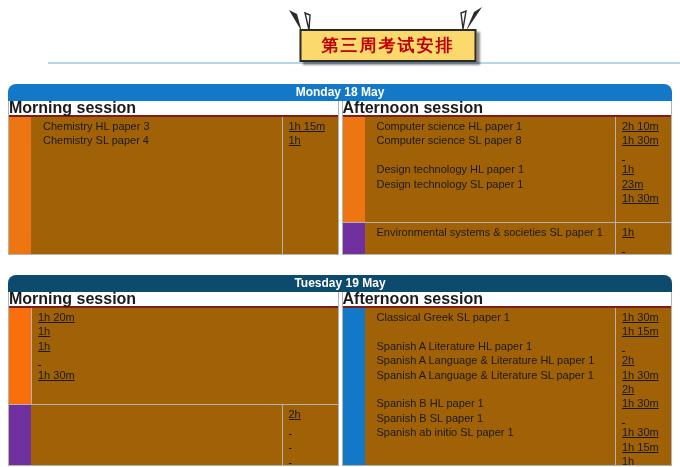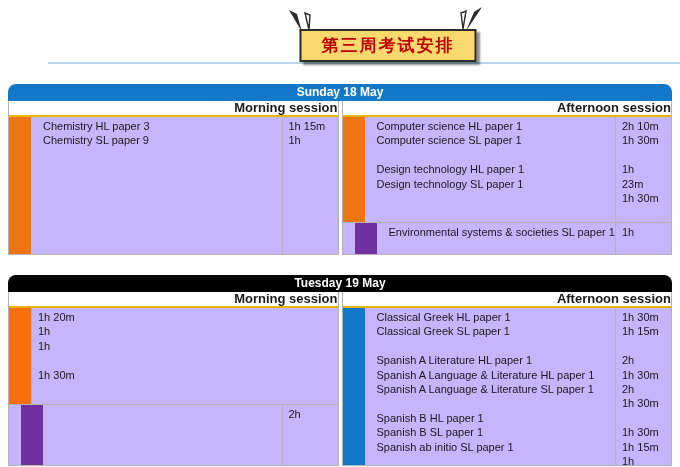--- a/index.html
+++ b/index.html
@@ -16,32 +16,32 @@
   #mark-left{left:238px;top:4px;}
   #mark-right{right:243px;top:2px;}
 
   
   #days{position:absolute;left:8px;top:84px;width:664px;}
   .day{margin-bottom:20px;}
   .day-header{height:17px;line-height:17px;text-align:center;color:#ffffff;
     font-weight:bold;font-size:12px;border-radius:8px 8px 0 0;}
   .sessions{display:flex;gap:3px;}
   .session{flex:1 1 0;display:flex;flex-direction:column;border:1px solid #b3b3b3;border-top:none;box-sizing:border-box;min-width:0;}
-  .session-header{height:14px;line-height:14px;text-align:right;font-weight:bold;
-    font-size:13px;background:#ffffff;border-bottom:2px solid #eab308;}
-  .session-body{display:flex;flex-direction:column;overflow:hidden;background:#c4b5fd;}
+  .session-header{height:14px;line-height:14px;text-align:left;font-weight:bold;
+    font-size:16px;background:#ffffff;border-bottom:2px solid #7f1d1d;}
+  .session-body{display:flex;flex-direction:column;overflow:hidden;background:#a16207;}
   .day:nth-of-type(1) .session-body{height:137px;}
   .day:nth-of-type(2) .session-body{height:157px;}
   .group{display:flex;align-items:stretch;min-height:0;}
   .group:first-child{flex:1 1 auto;}
-  .group + .group{border-top:1px solid #b3b3b3;flex:0 0 auto;padding-left:12px;}
+  .group + .group{border-top:1px solid #b3b3b3;flex:0 0 auto;}
   .bar{width:22px;flex:0 0 22px;}
   .col-subj{flex:1 1 auto;padding:2px 0 0 12px;min-width:0;overflow:hidden;}
   .col-dur{flex:0 0 56px;width:56px;border-left:1px solid #b3b3b3;
-    padding:2px 0 0 6px;box-sizing:border-box;overflow:hidden;}
+    padding:2px 0 0 6px;box-sizing:border-box;overflow:hidden;text-decoration:underline;}
   .cell{height:14.4px;line-height:14.4px;font-size:11px;white-space:nowrap;overflow:hidden;}
 </style>
 </head>
 <body>
 
 <div id="page">
 
   <div id="title-area">
     <div id="blue-rule" style="background: rgb(181, 214, 239);"></div>
 
@@ -53,46 +53,46 @@
     <svg id="mark-right" class="mark" width="34" height="32" viewBox="0 0 34 32">
       <path d="M10,11 L15,9 L12,27 Z" fill="#ffffff" stroke="#2b2b2b" stroke-width="1.4"></path>
       <path d="M23,10 L31,5 L15,29 Z" fill="#2b2b2b"></path>
     </svg>
 
     <div id="title-box" style="background: rgb(251, 217, 109); color: rgb(192, 0, 0); border-color: rgb(43, 43, 43);">第三周考试安排</div>
   </div>
 
   <div id="days">
       <div class="day">
-        <div class="day-header" style="background: rgb(20, 120, 200);">Sunday 18 May</div>
+        <div class="day-header" style="background: rgb(20, 120, 200);">Monday 18 May</div>
         <div class="sessions">
           <div class="session">
             <div class="session-header">Morning session</div>
             <div class="session-body">
               <div class="group">
                 <div class="bar" style="background: rgb(238, 118, 18);"></div>
                 <div class="col-subj">
                   <div class="cell">Chemistry HL paper 3</div>
-                  <div class="cell">Chemistry SL paper 9</div>
+                  <div class="cell">Chemistry SL paper 4</div>
                 </div>
                 <div class="col-dur">
                   <div class="cell">1h 15m</div>
                   <div class="cell">1h</div>
                 </div>
               </div>
             </div>
           </div>
           <div class="session">
             <div class="session-header">Afternoon session</div>
             <div class="session-body">
               <div class="group">
                 <div class="bar" style="background: rgb(238, 118, 18);"></div>
                 <div class="col-subj">
                   <div class="cell">Computer science HL paper 1</div>
-                  <div class="cell">Computer science SL paper 1</div>
+                  <div class="cell">Computer science SL paper 8</div>
                   <div class="cell">&nbsp;</div>
                   <div class="cell">Design technology HL paper 1</div>
                   <div class="cell">Design technology SL paper 1</div>
                 </div>
                 <div class="col-dur">
                   <div class="cell">2h 10m</div>
                   <div class="cell">1h 30m</div>
                   <div class="cell">&nbsp;</div>
                   <div class="cell">1h</div>
                   <div class="cell">23m</div>
@@ -108,21 +108,21 @@
                 <div class="col-dur">
                   <div class="cell">1h</div>
                   <div class="cell">&nbsp;</div>
                 </div>
               </div>
             </div>
           </div>
         </div>
       </div>
       <div class="day">
-        <div class="day-header" style="background: #000000;">Tuesday 19 May</div>
+        <div class="day-header" style="background: #0c4a6e;">Tuesday 19 May</div>
         <div class="sessions">
           <div class="session">
             <div class="session-header">Morning session</div>
             <div class="session-body">
               <div class="group">
                 <div class="bar" style="background: rgb(249, 111, 11);"></div>
                 <div class="col-dur">
                   <div class="cell">1h 20m</div>
                   <div class="cell">1h</div>
                   <div class="cell">1h</div>
@@ -145,21 +145,20 @@
                 </div>
               </div>
             </div>
           </div>
           <div class="session">
             <div class="session-header">Afternoon session</div>
             <div class="session-body">
               <div class="group">
                 <div class="bar" style="background: rgb(20, 120, 200);"></div>
                 <div class="col-subj">
-                  <div class="cell">Classical Greek HL paper 1</div>
                   <div class="cell">Classical Greek SL paper 1</div>
                   <div class="cell">&nbsp;</div>
                   <div class="cell">Spanish A Literature HL paper 1</div>
                   <div class="cell">Spanish A Language &amp; Literature HL paper 1</div>
                   <div class="cell">Spanish A Language &amp; Literature SL paper 1</div>
                   <div class="cell">&nbsp;</div>
                   <div class="cell">Spanish B HL paper 1</div>
                   <div class="cell">Spanish B SL paper 1</div>
                   <div class="cell">Spanish ab initio SL paper 1</div>
                 </div>

